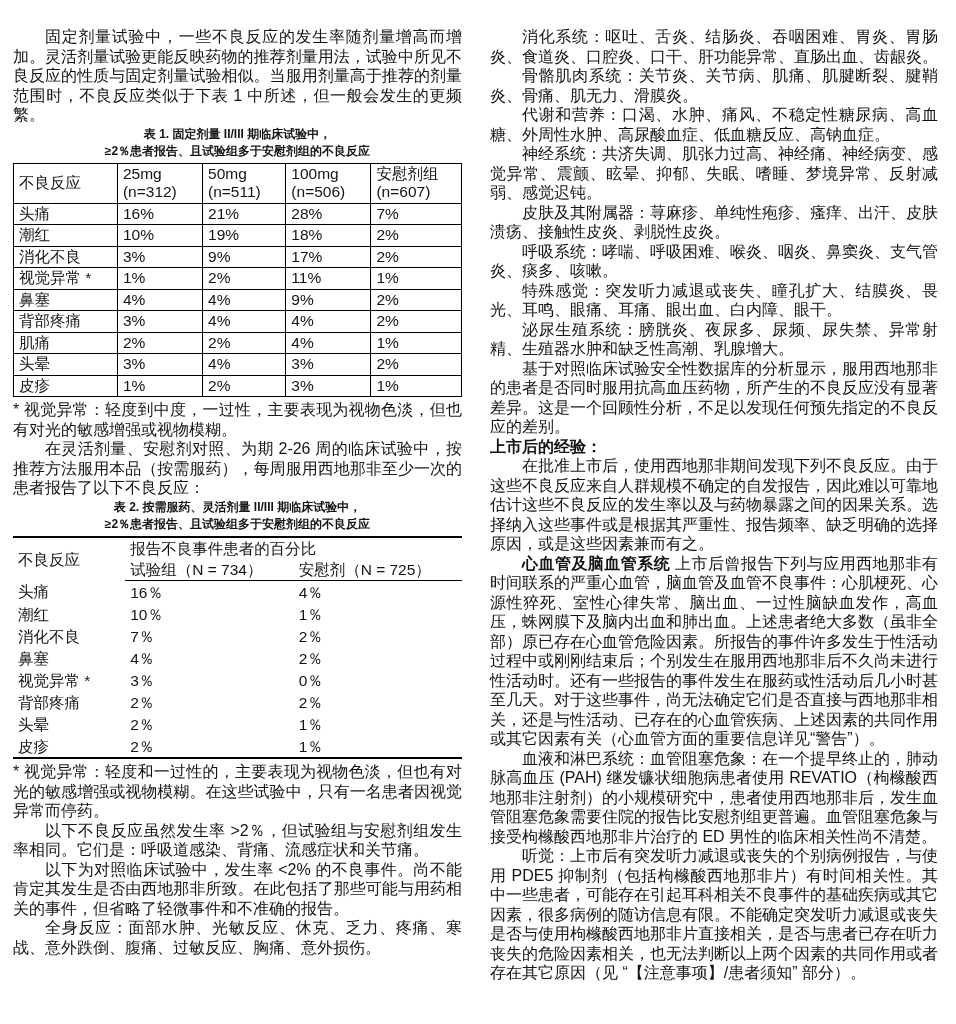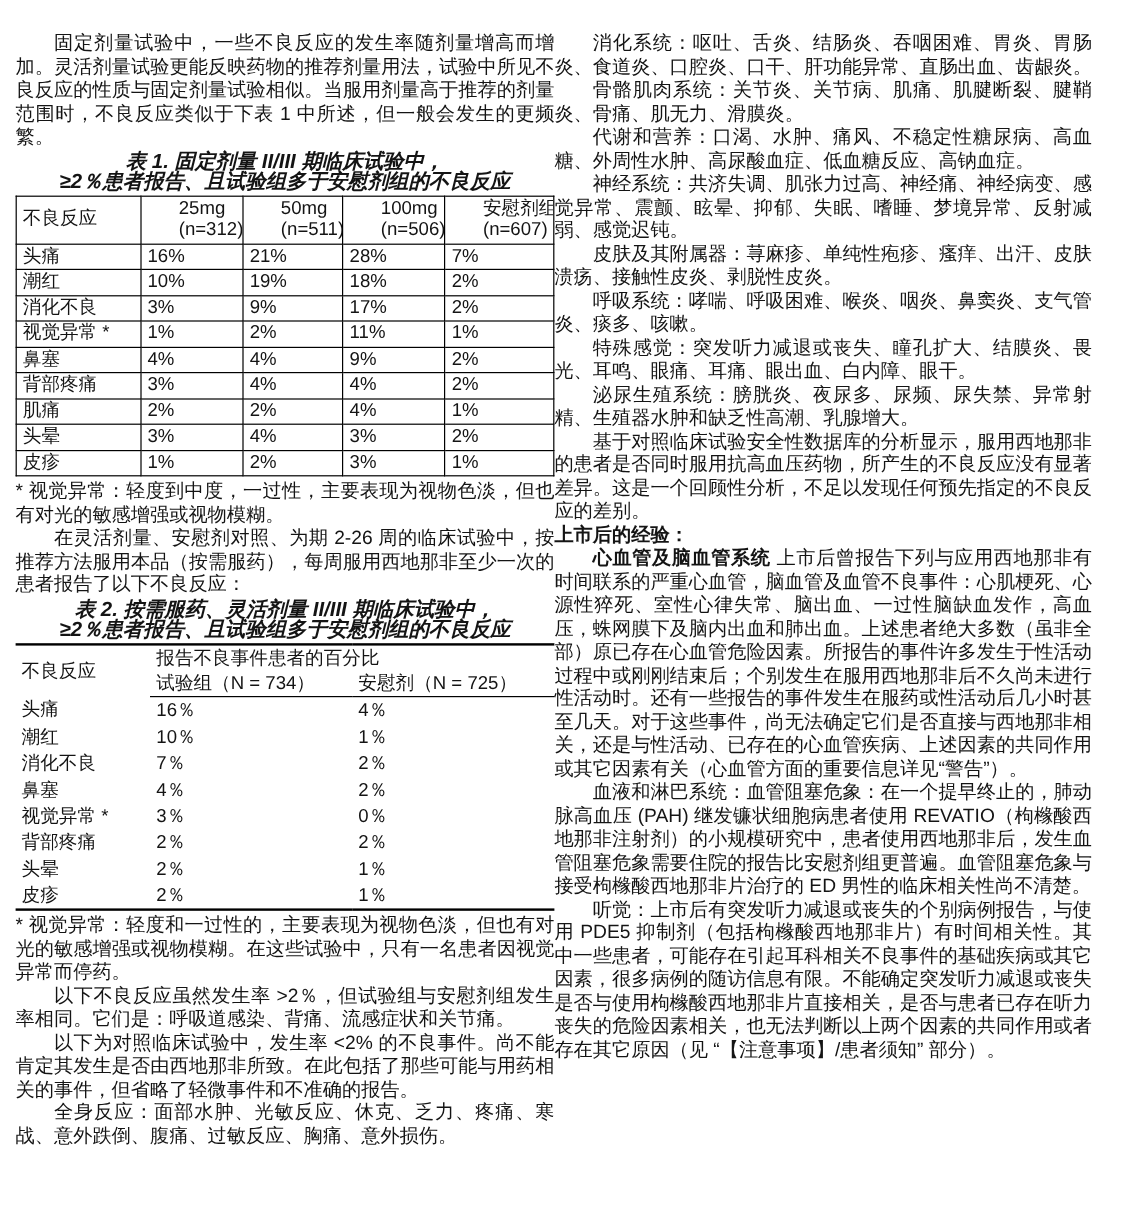--- a/index.html
+++ b/index.html
@@ -6,54 +6,54 @@
   body{
     width:956px;height:1024px;overflow:hidden;
     font-family:"Liberation Sans", sans-serif;
     color:#141414;
     -webkit-font-smoothing:antialiased;
   }
   .page{
     box-sizing:border-box;
     width:956px;height:1024px;
     padding:27px 19px 0 13px;
-    display:flex;
+    display:flex;gap:28px;
   }
   .col{
     width:449px;flex:0 0 auto;
     font-size:16px;line-height:19.5px;
     text-align:justify;
     word-break:break-all;
   }
   .col.right{width:448px;}
   p{margin:0;}
   p.indent{text-indent:2em;}
   p.flush{text-indent:0;}
   p.head{font-weight:bold;text-indent:0;}
   .tbl-title{
     text-align:center;font-weight:bold;text-indent:0;
-    line-height:17px;margin:1px 0 3px 0;font-size:17px;font-style:italic;
+    line-height:17px;margin:1px 0 3px 0;font-size:12px;
   }
   
   table.grid{
     border-collapse:collapse;width:100%;
     margin:2px 0 3px 0;table-layout:fixed;
   }
   table.grid th, table.grid td{
     border:1.5px solid #000;
     font-weight:normal;text-align:left;
     padding:1px 5px;font-size:15.5px;line-height:18.5px;
     vertical-align:middle;overflow:hidden;white-space:nowrap;
   }
   table.grid col.c0{width:23.2%;}
   table.grid col.c1{width:19%;}
   table.grid col.c2{width:18.6%;}
   table.grid col.c3{width:19%;}
   table.grid col.c4{width:20.2%;}
-  .hl{display:block;margin-left:26px;}
+  .hl{display:block;}
   
   table.open{
     border-collapse:collapse;width:100%;
     margin:2px 0 3px 0;table-layout:fixed;
     border-top:2px solid #000;border-bottom:2px solid #000;
   }
   table.open th, table.open td{
     font-weight:normal;text-align:left;
     padding:1.5px 5px;font-size:15.5px;line-height:19px;
     vertical-align:middle;white-space:nowrap;overflow:hidden;
@@ -253,18 +253,19 @@
     <p class="indent">消化系统：呕吐、舌炎、结肠炎、吞咽困难、胃炎、胃肠炎、食道炎、口腔炎、口干、肝功能异常、直肠出血、齿龈炎。</p>
     <p class="indent">骨骼肌肉系统：关节炎、关节病、肌痛、肌腱断裂、腱鞘炎、骨痛、肌无力、滑膜炎。</p>
     <p class="indent">代谢和营养：口渴、水肿、痛风、不稳定性糖尿病、高血糖、外周性水肿、高尿酸血症、低血糖反应、高钠血症。</p>
     <p class="indent">神经系统：共济失调、肌张力过高、神经痛、神经病变、感觉异常、震颤、眩晕、抑郁、失眠、嗜睡、梦境异常、反射减弱、感觉迟钝。</p>
     <p class="indent">皮肤及其附属器：荨麻疹、单纯性疱疹、瘙痒、出汗、皮肤溃疡、接触性皮炎、剥脱性皮炎。</p>
     <p class="indent">呼吸系统：哮喘、呼吸困难、喉炎、咽炎、鼻窦炎、支气管炎、痰多、咳嗽。</p>
     <p class="indent">特殊感觉：突发听力减退或丧失、瞳孔扩大、结膜炎、畏光、耳鸣、眼痛、耳痛、眼出血、白内障、眼干。</p>
     <p class="indent">泌尿生殖系统：膀胱炎、夜尿多、尿频、尿失禁、异常射精、生殖器水肿和缺乏性高潮、乳腺增大。</p>
     <p class="indent">基于对照临床试验安全性数据库的分析显示，服用西地那非的患者是否同时服用抗高血压药物，所产生的不良反应没有显著差异。这是一个回顾性分析，不足以发现任何预先指定的不良反应的差别。</p>
     <p class="head">上市后的经验：</p>
+    <p class="indent">在批准上市后，使用西地那非期间发现下列不良反应。由于这些不良反应来自人群规模不确定的自发报告，因此难以可靠地估计这些不良反应的发生率以及与药物暴露之间的因果关系。选择纳入这些事件或是根据其严重性、报告频率、缺乏明确的选择原因，或是这些因素兼而有之。</p>
     <p class="indent"><b>心血管及脑血管系统</b><span> 上市后曾报告下列与应用西地那非有时间联系的严重心血管，脑血管及血管不良事件：心肌梗死、心源性猝死、室性心律失常、脑出血、一过性脑缺血发作，高血压，蛛网膜下及脑内出血和肺出血。上述患者绝大多数（虽非全部）原已存在心血管危险因素。所报告的事件许多发生于性活动过程中或刚刚结束后；个别发生在服用西地那非后不久尚未进行性活动时。还有一些报告的事件发生在服药或性活动后几小时甚至几天。对于这些事件，尚无法确定它们是否直接与西地那非相关，还是与性活动、已存在的心血管疾病、上述因素的共同作用或其它因素有关（心血管方面的重要信息详见“警告”）。</span></p>
     <p class="indent">血液和淋巴系统：血管阻塞危象：在一个提早终止的，肺动脉高血压 (PAH) 继发镰状细胞病患者使用 REVATIO（枸橼酸西地那非注射剂）的小规模研究中，患者使用西地那非后，发生血管阻塞危象需要住院的报告比安慰剂组更普遍。血管阻塞危象与接受枸橼酸西地那非片治疗的 ED 男性的临床相关性尚不清楚。</p>
     <p class="indent">听觉：上市后有突发听力减退或丧失的个别病例报告，与使用 PDE5 抑制剂（包括枸橼酸西地那非片）有时间相关性。其中一些患者，可能存在引起耳科相关不良事件的基础疾病或其它因素，很多病例的随访信息有限。不能确定突发听力减退或丧失是否与使用枸橼酸西地那非片直接相关，是否与患者已存在听力丧失的危险因素相关，也无法判断以上两个因素的共同作用或者存在其它原因（见 “【注意事项】/患者须知” 部分）。</p>
   </div>
 
 </div>
 
 </body></html>

